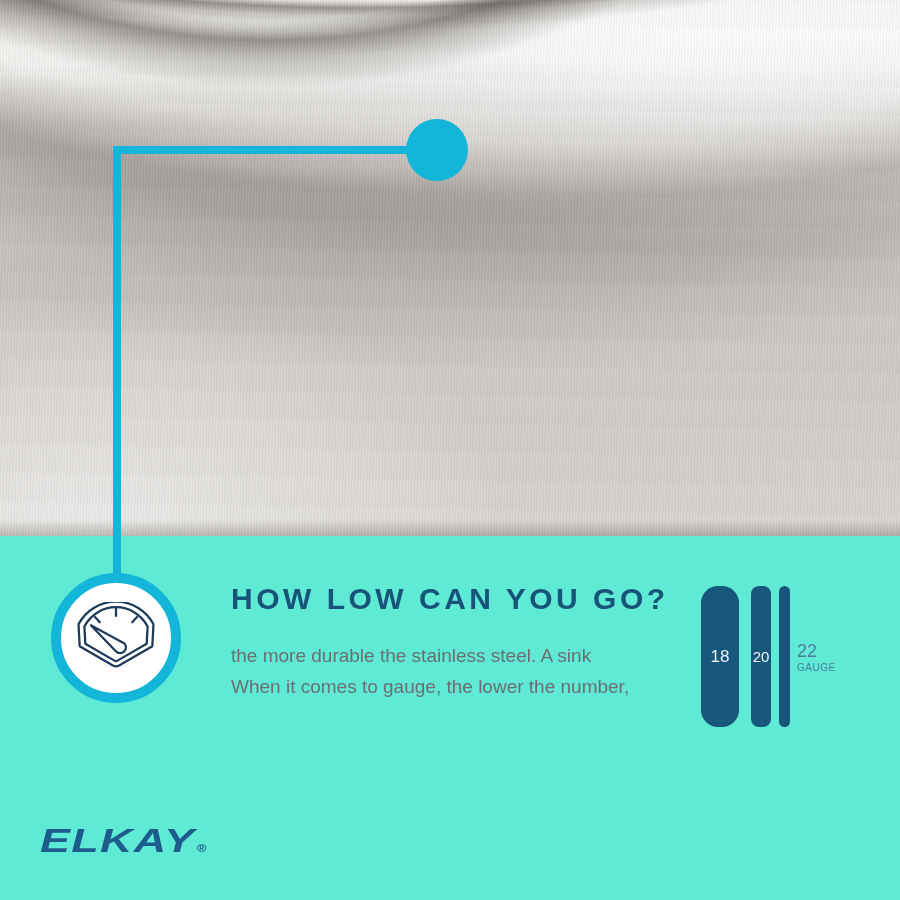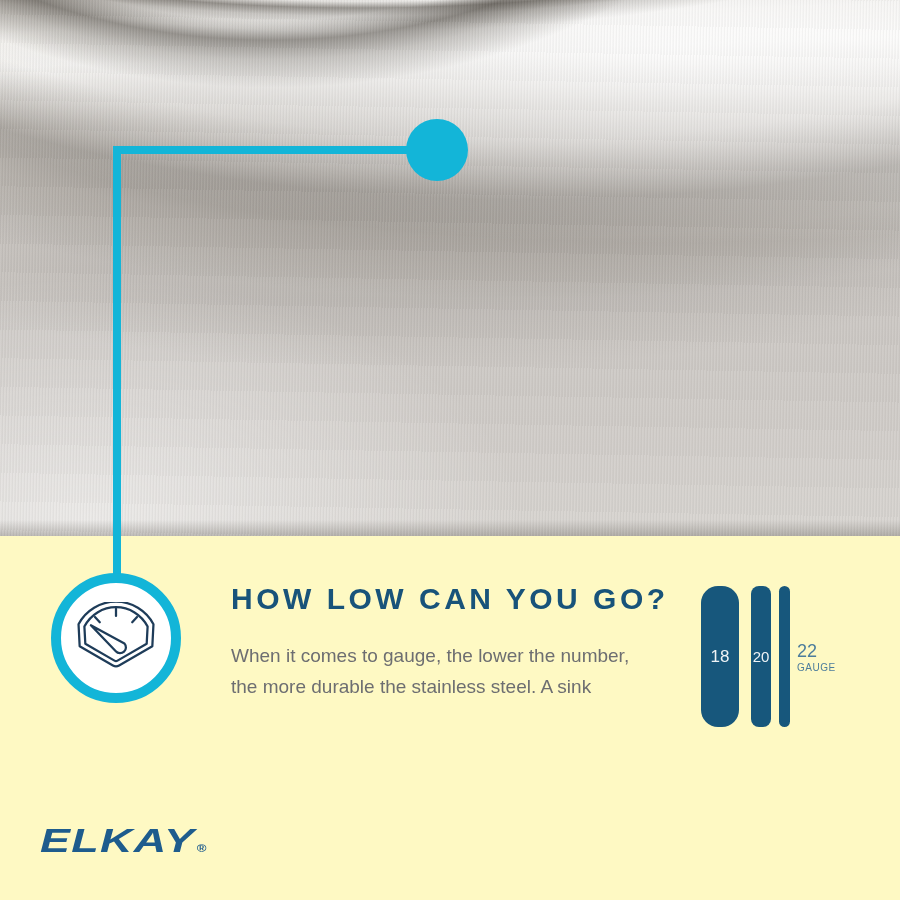--- a/index.html
+++ b/index.html
@@ -1,18 +1,18 @@
 <!DOCTYPE html>
 <html><head>
 <meta charset="utf-8">
 <style>
   html,body{margin:0;padding:0;}
   body{width:900px;height:900px;background:#ffffff;overflow:hidden;
        font-family:"Liberation Sans", sans-serif;}
-  .stage{position:relative;width:900px;height:900px;background:#fef9c3;}
+  .stage{position:relative;width:900px;height:900px;background:#5eead4;}
 
   
   .photo{
     position:absolute;left:0;top:0;width:900px;height:536px;
     background:
       repeating-linear-gradient(92deg, rgba(255,255,255,0.05) 0 1px, rgba(0,0,0,0.035) 2px 3px),
       linear-gradient(to bottom, transparent 97%, rgba(110,106,100,0.38) 100%),
       radial-gradient(ellipse 780px 560px at 30% -62%, transparent 63%, rgba(75,70,63,0.55) 66.5%, rgba(95,90,82,0.30) 70%, transparent 75%),
       radial-gradient(ellipse 1600px 820px at 40% -105%, transparent 68.8%, rgba(70,65,58,0.50) 69.6%, rgba(70,65,58,0.20) 70.6%, transparent 72.5%),
       radial-gradient(ellipse 1200px 300px at 75% 9%, rgba(255,255,255,0.85), transparent 65%),
@@ -86,22 +86,22 @@
         <line x1="17.5" y1="14.5" x2="22.2" y2="19.6"></line>
         <line x1="58.5" y1="14.5" x2="53.8" y2="19.6"></line>
         <path d="M 13.5,22.5 L 46.2,40.3 A 5.4 5.4 0 1 1 37.8,47.9 Z" fill="#ffffff"></path>
       </g>
     </svg>
   </div>
 
   <h1 class="headline" style="color:#18537a;margin:0;">HOW LOW CAN YOU GO?</h1>
 
   <div class="bodycopy" style="color:#6d6e71;">
+    <p>the more durable the stainless steel. A sink</p>
     <p>When it comes to gauge, the lower the number,</p>
-    <p>the more durable the stainless steel. A sink</p>
   </div>
 
   <div class="bar bar-18" style="background:#17577c;">
     <span class="bar-num">18</span>
   </div>
   <div class="bar bar-20" style="background:#17577c;">
     <span class="bar-num">20</span>
   </div>
   <div class="bar bar-22" style="background:#17577c;"></div>
 

